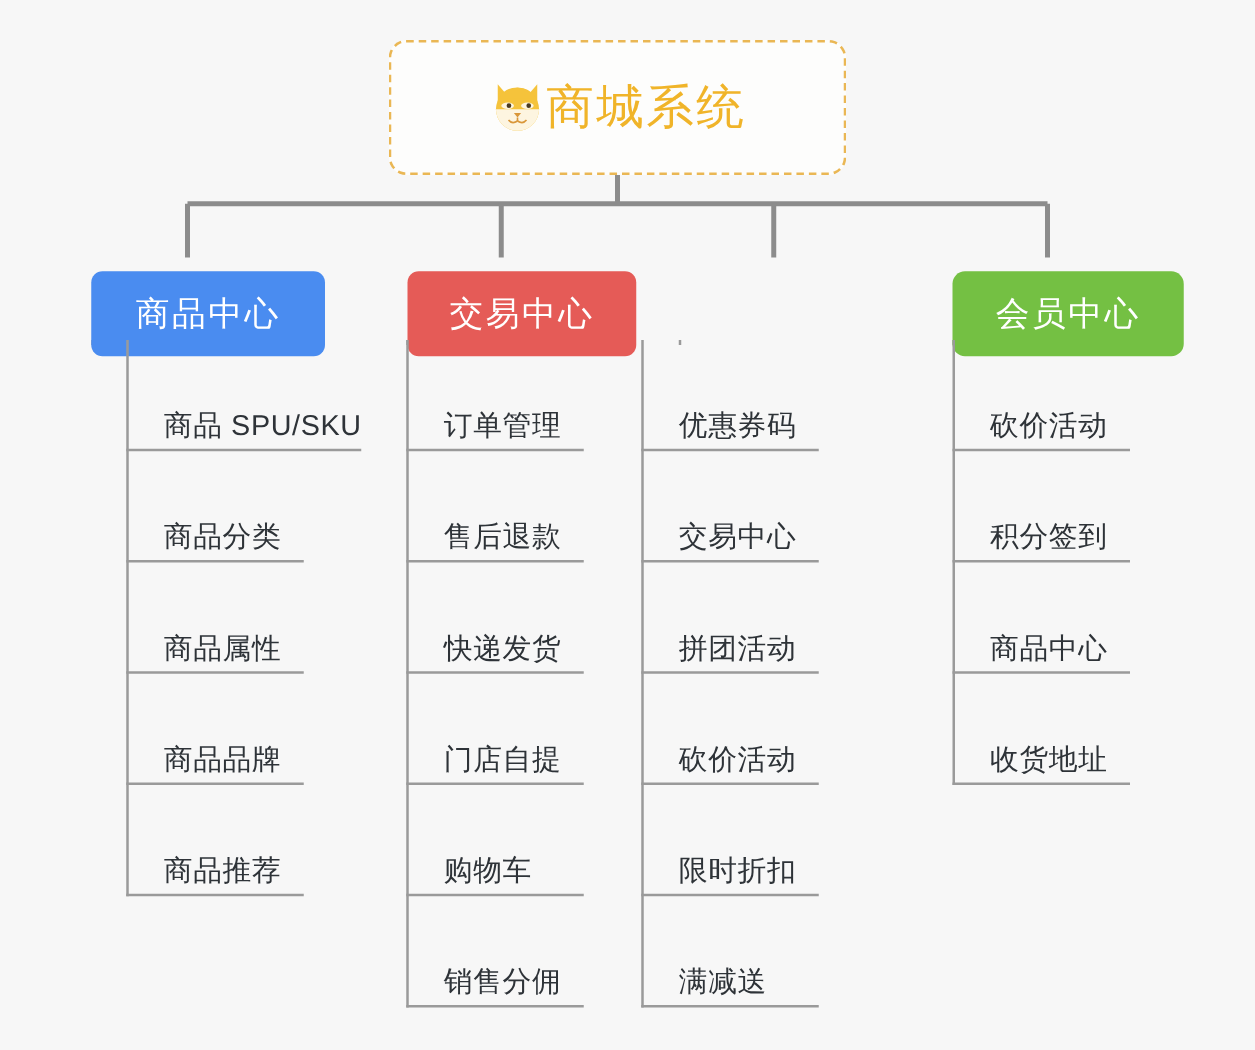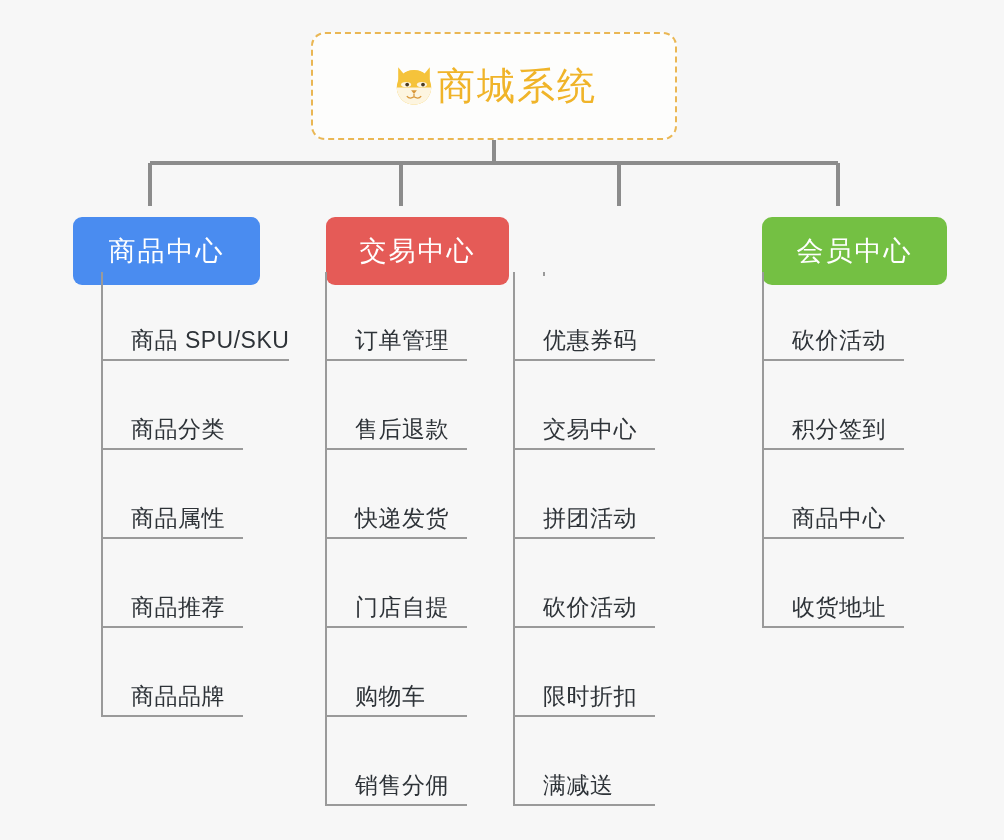--- a/index.html
+++ b/index.html
@@ -177,24 +177,24 @@
     <li class="leaf-item">
         <span class="leaf-inner"><span class="leaf-label">商品 SPU/SKU</span></span>
       </li>
     <li class="leaf-item">
         <span class="leaf-inner"><span class="leaf-label">商品分类</span></span>
       </li>
     <li class="leaf-item">
         <span class="leaf-inner"><span class="leaf-label">商品属性</span></span>
       </li>
     <li class="leaf-item">
+        <span class="leaf-inner"><span class="leaf-label">商品品牌</span></span>
+      </li>
+    <li class="leaf-item">
         <span class="leaf-inner"><span class="leaf-label">商品推荐</span></span>
-      </li>
-    <li class="leaf-item">
-        <span class="leaf-inner"><span class="leaf-label">商品品牌</span></span>
       </li>
   </ul>
 
   <div class="branch b1">
     <div class="branch-header" style="background: rgb(229, 91, 87);">交易中心</div>
   </div>
   <ul class="leaf-list l1">
     <li class="leaf-item">
         <span class="leaf-inner"><span class="leaf-label">订单管理</span></span>
       </li>

